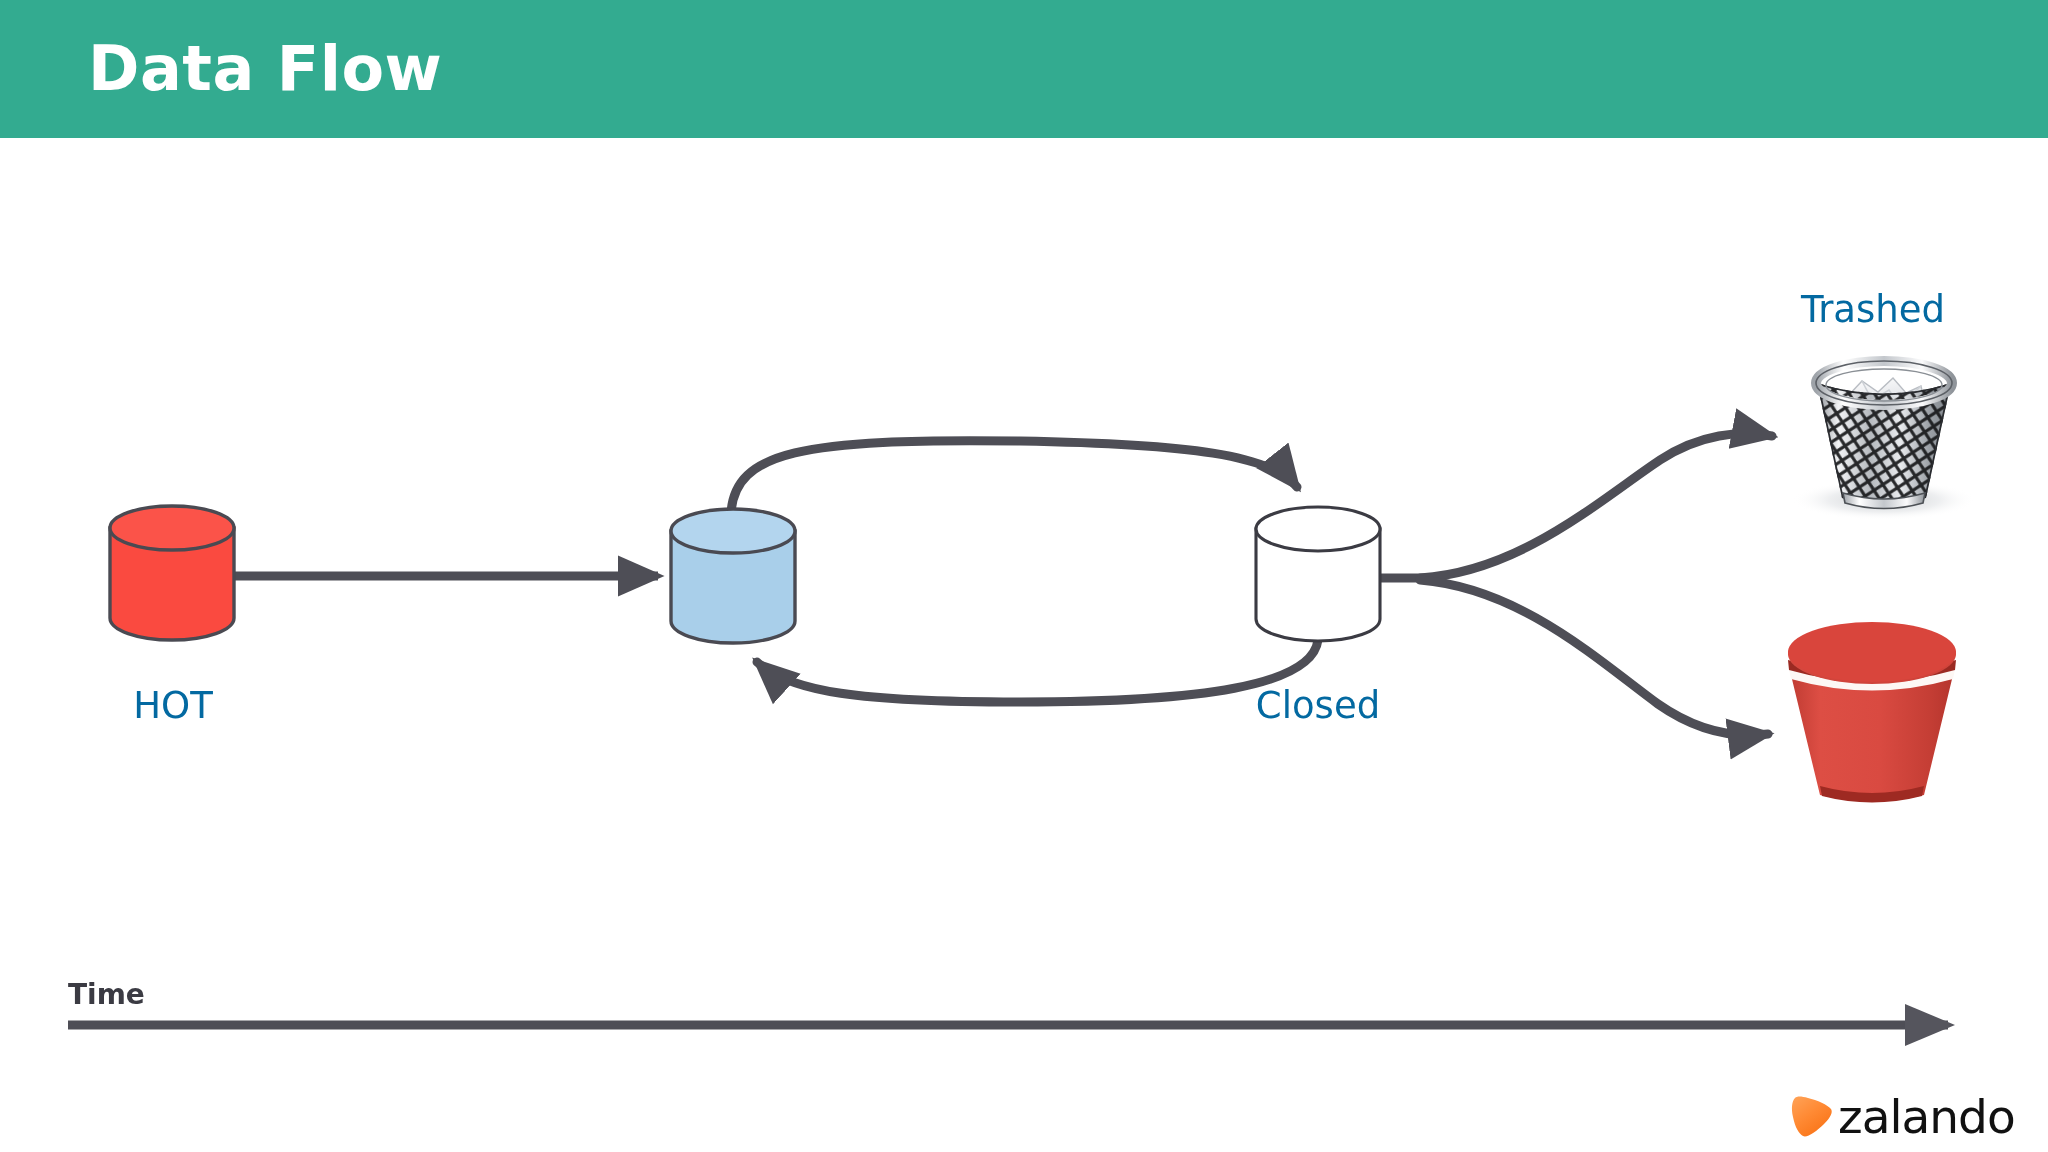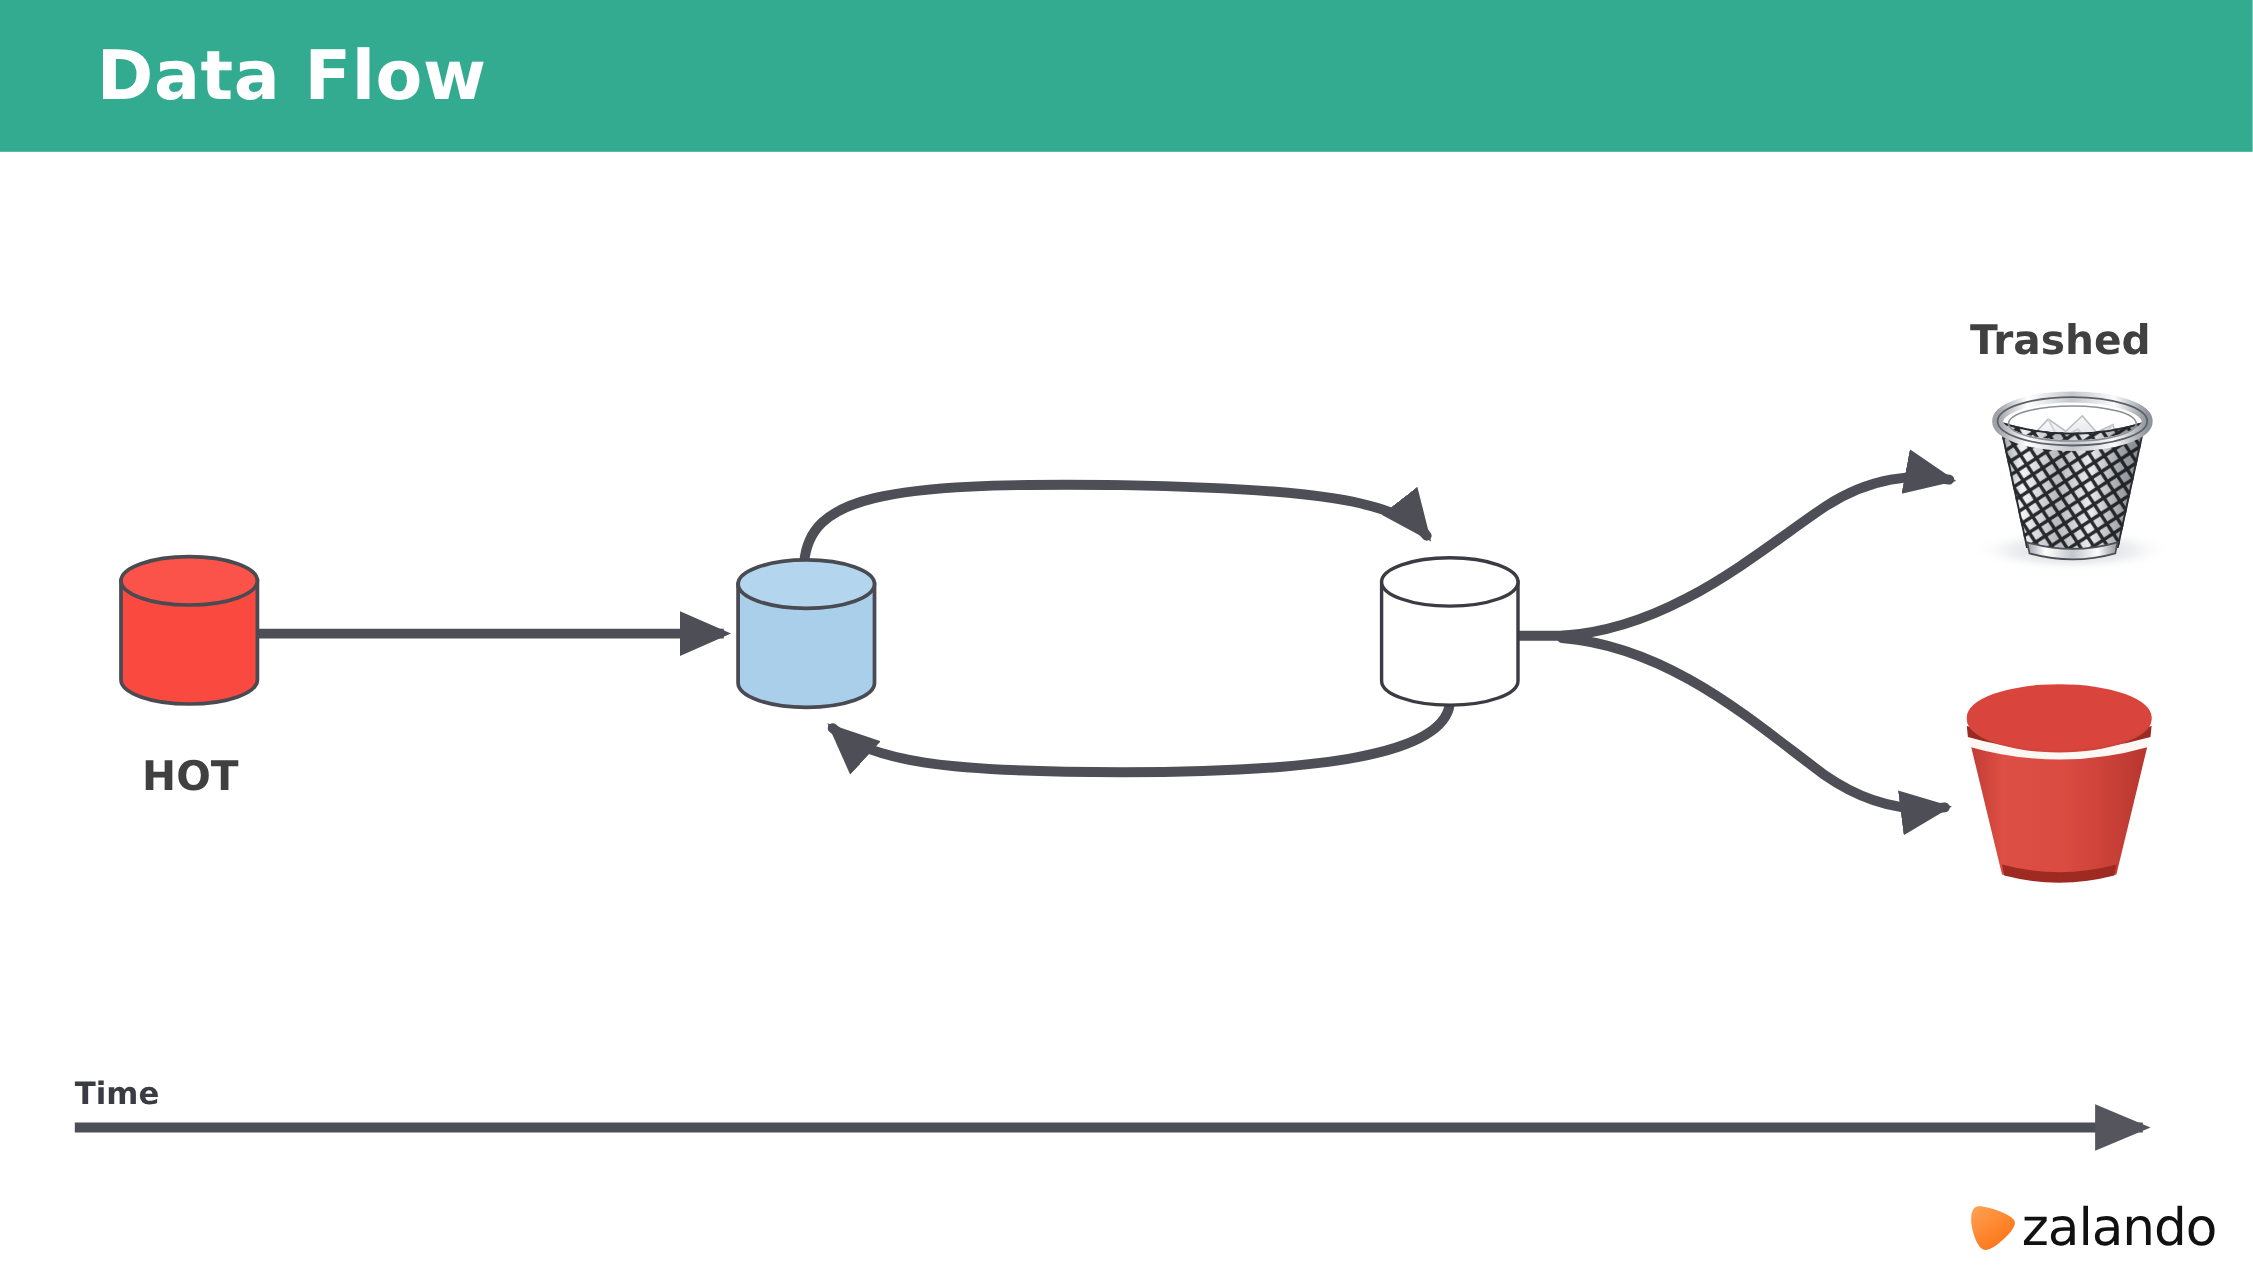--- a/index.html
+++ b/index.html
@@ -23,21 +23,21 @@
     letter-spacing:0.5px;line-height:90px;
     font-family:"DejaVu Sans","Liberation Sans",sans-serif;
   }
 
   
   .art{position:absolute;left:0;top:0;width:2048px;height:1152px;}
 
   
   .node-label{
     position:absolute;
-    font-size:37px;font-weight:bold;color:#404040;
+    font-size:37px;font-weight:normal;color:#0369a1;
     text-align:center;white-space:nowrap;
     font-family:"DejaVu Sans","Liberation Sans",sans-serif;
   }
   .lbl-hot    {left:0px;   top:684px; width:346px;}
   .lbl-cold   {left:563px; top:684px; width:346px;}
   .lbl-closed {left:1145px;top:684px; width:346px;}
   .lbl-trashed{left:1700px;top:288px; width:346px;}
   .lbl-backup {left:1700px;top:826px; width:346px;}
 
   .time-label{
@@ -196,20 +196,21 @@
       <ellipse cx="1872" cy="652" rx="84" ry="30" fill="#d9453c"></ellipse>
     </g>
 
     <g>
       <path d="M 68 1025 L 1948 1025" stroke="#4e4e56" stroke-width="9" fill="none" marker-end="url(#ah-small)"></path>
     </g>
 
   </svg>
 
   <div class="node-label lbl-hot">HOT</div>
+  <div class="node-label lbl-closed">Closed</div>
   <div class="node-label lbl-trashed">Trashed</div>
 
   <div class="time-label">Time</div>
 
   <div class="logo">
     <svg width="44" height="46" viewBox="0 0 44 46" xmlns="http://www.w3.org/2000/svg">
       <path d="M 5 4 C 2 7 1 14 3 23 C 5 33 9 40 13 42 C 17 44 26 38 34 30 C 41 23 43 18 41 15 C 38 11 27 6 18 4 C 11 2 7 2 5 4 Z" fill="url(#zGrad)"></path>
     </svg>
     <div class="logo-text">zalando</div>
   </div>

